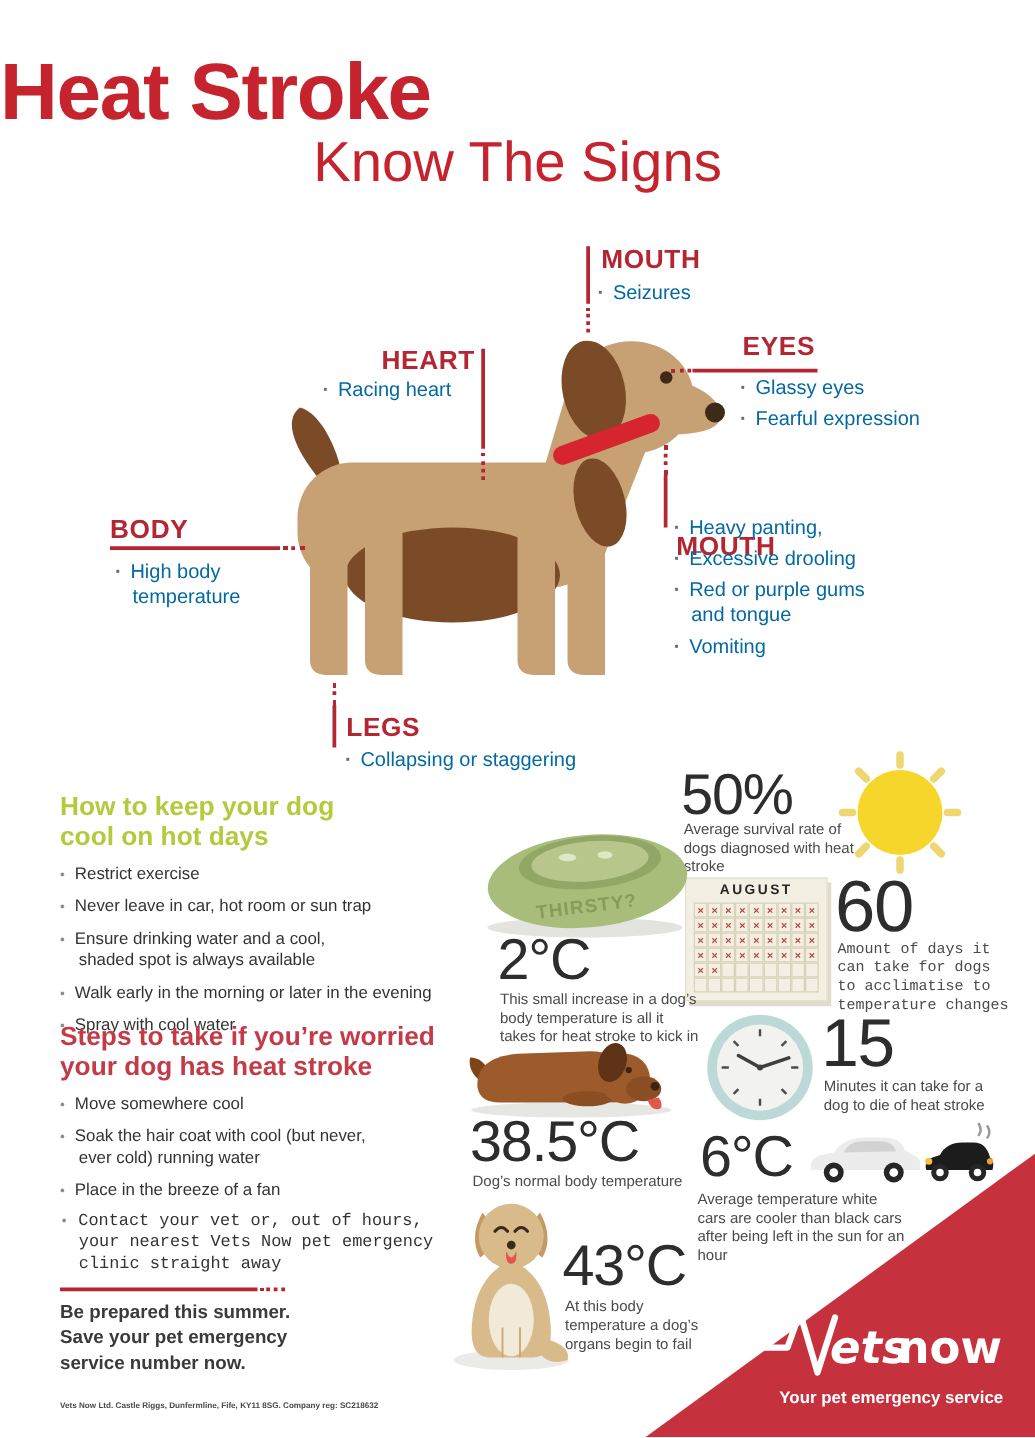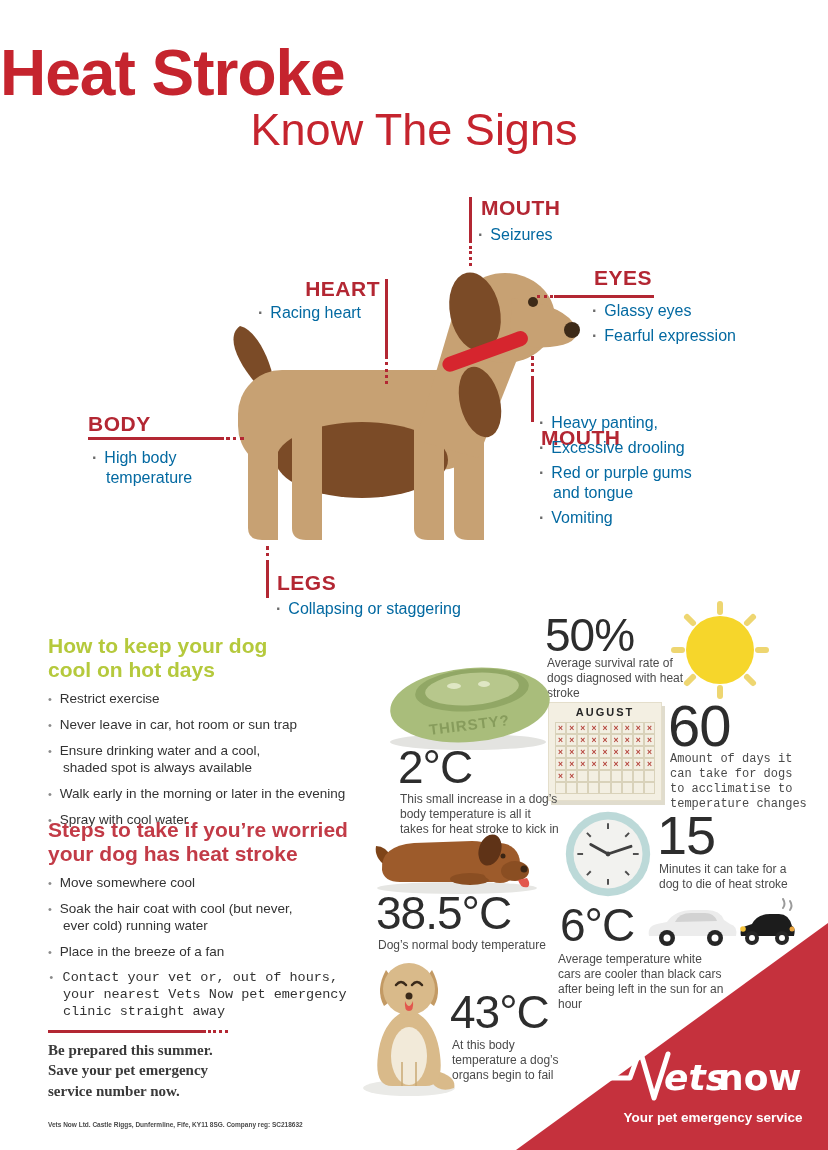--- a/index.html
+++ b/index.html
@@ -30,21 +30,21 @@
   
   .stat-num{font-weight:500;color:var(--stat-dark);letter-spacing:-1px;}
   .stat-desc{font-size:12px;color:#4a4a4a;line-height:1.25;}
   
   .cal{background:var(--calendar-bg);border:1px solid #e4decb;box-shadow:3px 4px 0 #e0dccd;}
   .cal-head{text-align:center;font-weight:700;font-size:11px;letter-spacing:2px;color:#262626;padding-top:3px;}
   .cal-grid{display:grid;grid-template-columns:repeat(9,1fr);padding:4px 6px 6px;}
   .cal-cell{height:10px;border:0.5px solid #d9d2ba;font-size:8.5px;line-height:10px;text-align:center;
             color:var(--calendar-x);font-weight:700;}
   
-  .cta{font-size:15px;font-weight:800;color:#3a3a3a;line-height:1.35;white-space:pre-line;font-family:Liberation Serif, serif;}
+  .cta{font-size:15px;font-weight:800;color:#3a3a3a;line-height:1.35;white-space:pre-line;}
   .url{font-size:23px;font-weight:800;color:var(--brand-red);}
   .fine{font-size:6.5px;color:#4a4a4a;font-weight:700;}
   .tagline{color:#fff;font-weight:700;font-size:13.5px;text-align:center;}
   
   .f-tan{fill:var(--dog-tan);} .f-dark{fill:var(--dog-dark);} .f-red{fill:var(--collar-red);}
   .f-eye{fill:#3d2a18;}
   .logo-script{font-family:"DejaVu Sans",sans-serif;font-style:italic;font-weight:600;font-size:36px;fill:#fff;}
   .logo-bold{font-family:"DejaVu Sans",sans-serif;font-weight:800;font-size:36px;fill:#fff;}
 </style>
 </head>

